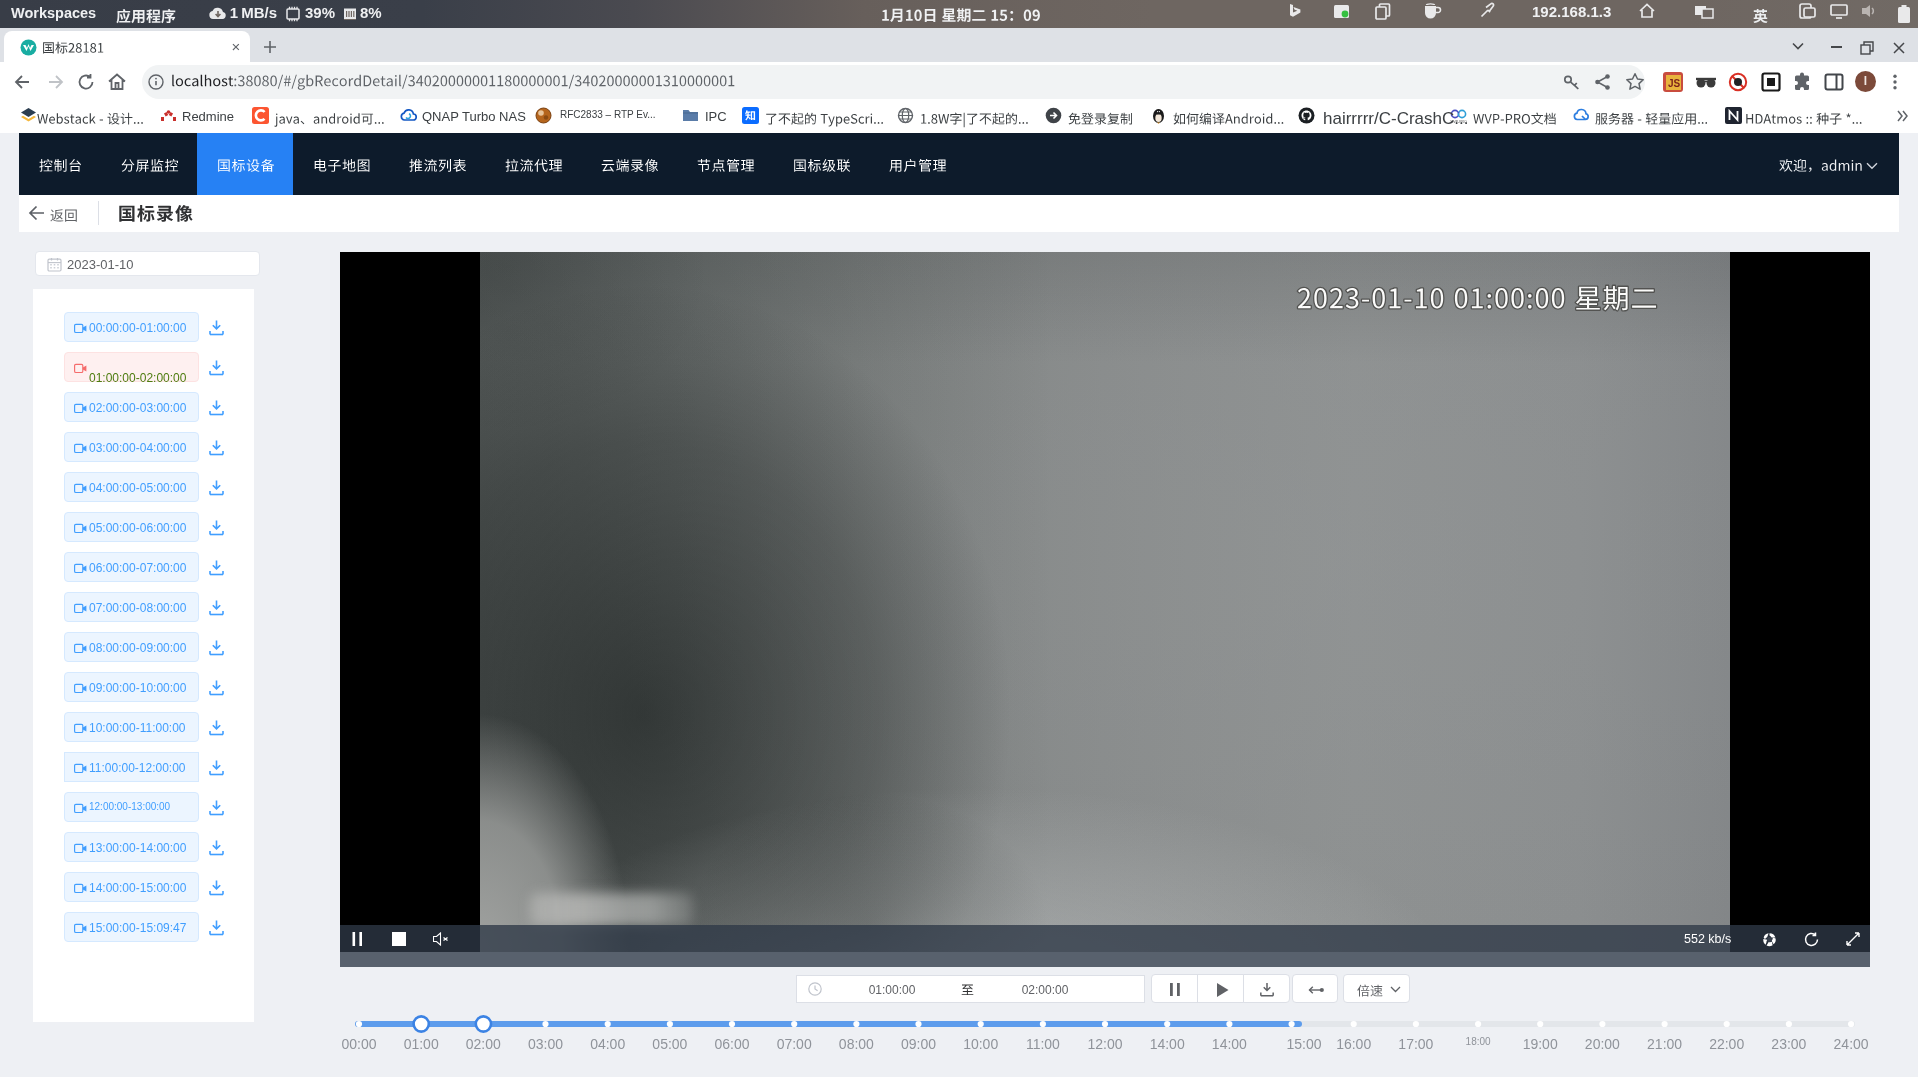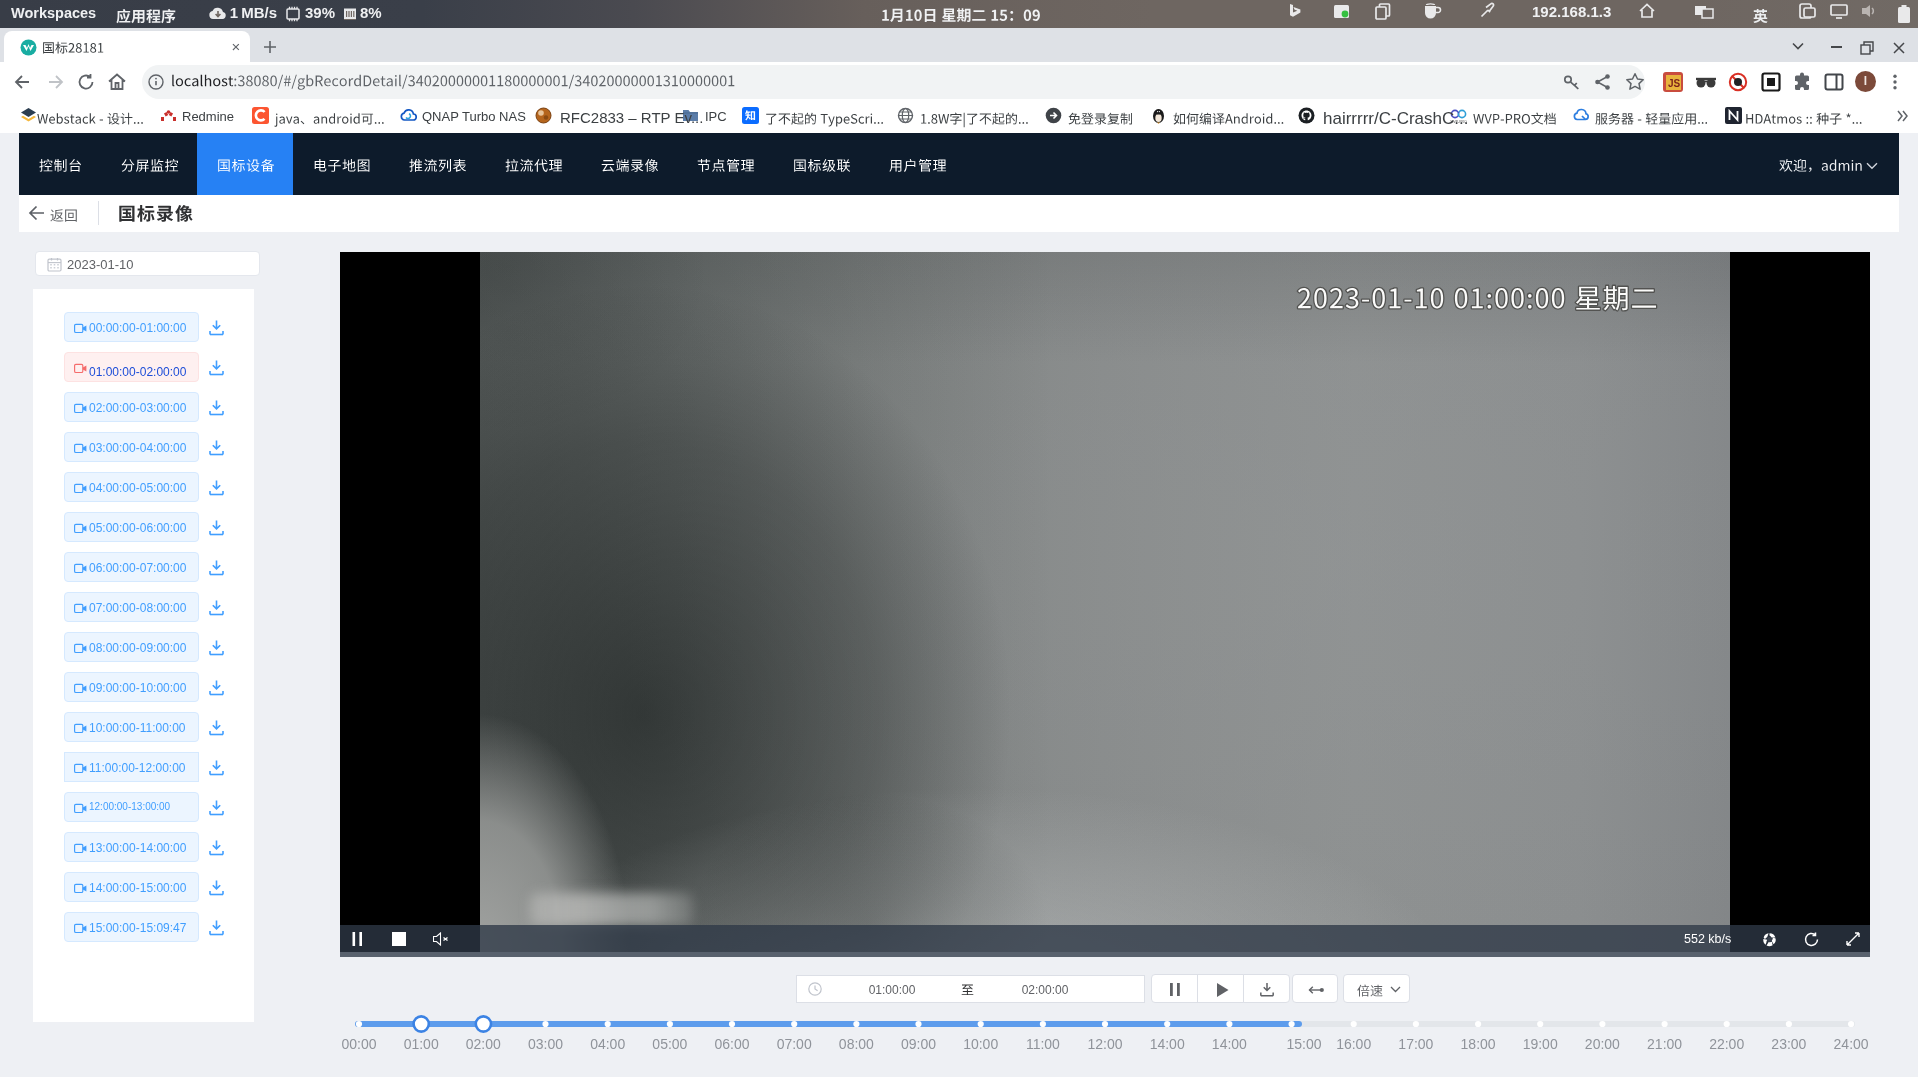--- a/index.html
+++ b/index.html
@@ -269,21 +269,21 @@
       <path d="M2.3 0.0H3.7L5.2 -5.7C5.3 -6.5 5.5 -7.1 5.6 -7.9H5.7C5.8 -7.1 6.0 -6.5 6.2 -5.7L7.6 0.0H9.1L11.0 -9.5H9.9L8.8 -4.3C8.7 -3.3 8.5 -2.2 8.3 -1.2H8.2C8.0 -2.2 7.8 -3.3 7.6 -4.3L6.2 -9.5H5.1L3.8 -4.3C3.6 -3.3 3.4 -2.2 3.1 -1.2H3.1C2.9 -2.2 2.7 -3.3 2.5 -4.3L1.5 -9.5H0.3ZM15.4 0.1C16.4 0.1 17.1 -0.1 17.7 -0.5L17.3 -1.3C16.8 -0.9 16.2 -0.7 15.6 -0.7C14.2 -0.7 13.3 -1.7 13.2 -3.2H18.0C18.0 -3.4 18.0 -3.6 18.0 -3.9C18.0 -5.9 17.0 -7.2 15.2 -7.2C13.6 -7.2 12.0 -5.8 12.0 -3.5C12.0 -1.1 13.5 0.1 15.4 0.1ZM13.2 -4.0C13.3 -5.4 14.2 -6.2 15.2 -6.2C16.3 -6.2 17.0 -5.5 17.0 -4.0ZM22.9 0.1C24.5 0.1 25.9 -1.2 25.9 -3.6C25.9 -5.8 24.9 -7.2 23.1 -7.2C22.3 -7.2 21.6 -6.7 20.9 -6.2L21.0 -7.5V-10.3H19.8V0.0H20.7L20.8 -0.7H20.9C21.5 -0.1 22.2 0.1 22.9 0.1ZM22.7 -0.8C22.2 -0.8 21.6 -1.0 21.0 -1.5V-5.2C21.6 -5.9 22.2 -6.2 22.8 -6.2C24.2 -6.2 24.7 -5.2 24.7 -3.6C24.7 -1.8 23.8 -0.8 22.7 -0.8ZM29.6 0.1C31.3 0.1 32.2 -0.7 32.2 -1.9C32.2 -3.2 31.1 -3.6 30.1 -4.0C29.3 -4.3 28.5 -4.6 28.5 -5.2C28.5 -5.8 29.0 -6.3 29.9 -6.3C30.5 -6.3 31.0 -6.0 31.4 -5.6L32.0 -6.4C31.5 -6.8 30.7 -7.2 29.8 -7.2C28.3 -7.2 27.4 -6.3 27.4 -5.2C27.4 -4.0 28.5 -3.5 29.5 -3.1C30.2 -2.9 31.1 -2.5 31.1 -1.8C31.1 -1.2 30.6 -0.7 29.7 -0.7C28.8 -0.7 28.2 -1.0 27.6 -1.5L27.0 -0.8C27.7 -0.2 28.6 0.1 29.6 0.1ZM36.1 0.1C36.5 0.1 37.0 0.0 37.4 -0.0L37.2 -0.9C36.9 -0.8 36.6 -0.7 36.4 -0.7C35.5 -0.7 35.3 -1.2 35.3 -2.1V-6.0H37.2V-7.0H35.3V-9.0H34.3L34.2 -7.0L33.0 -6.9V-6.0H34.1V-2.1C34.1 -0.7 34.6 0.1 36.1 0.1ZM40.4 0.1C41.3 0.1 42.1 -0.2 42.7 -0.8H42.8L42.9 0.0H43.9V-4.3C43.9 -6.0 43.1 -7.2 41.4 -7.2C40.3 -7.2 39.3 -6.7 38.7 -6.3L39.1 -5.4C39.7 -5.8 40.4 -6.2 41.2 -6.2C42.4 -6.2 42.7 -5.3 42.7 -4.4C39.7 -4.1 38.4 -3.3 38.4 -1.8C38.4 -0.5 39.2 0.1 40.4 0.1ZM40.7 -0.7C40.0 -0.7 39.5 -1.1 39.5 -1.9C39.5 -2.8 40.3 -3.4 42.7 -3.6V-1.7C42.0 -1.1 41.4 -0.7 40.7 -0.7ZM48.9 0.1C49.7 0.1 50.5 -0.1 51.2 -0.7L50.6 -1.5C50.2 -1.1 49.6 -0.8 49.0 -0.8C47.7 -0.8 46.8 -1.8 46.8 -3.5C46.8 -5.1 47.7 -6.2 49.0 -6.2C49.6 -6.2 50.0 -5.9 50.4 -5.6L51.0 -6.4C50.5 -6.8 49.9 -7.2 49.0 -7.2C47.2 -7.2 45.6 -5.8 45.6 -3.5C45.6 -1.1 47.0 0.1 48.9 0.1ZM52.7 0.0H53.9V-1.8L55.2 -3.4L57.3 0.0H58.6L55.9 -4.2L58.3 -7.0H56.9L54.0 -3.3H53.9V-10.3H52.7ZM62.7 -3.1H66.0V-4.0H62.7ZM71.6 -10.0C72.3 -9.4 73.1 -8.6 73.5 -8.0L74.2 -8.7C73.8 -9.2 72.9 -10.1 72.2 -10.6ZM70.5 -6.8V-5.9H72.4V-1.2C72.4 -0.6 72.0 -0.2 71.7 -0.0C71.9 0.1 72.2 0.5 72.3 0.7C72.5 0.5 72.8 0.2 75.1 -1.4C75.0 -1.6 74.8 -2.0 74.8 -2.2L73.3 -1.2V-6.8ZM76.4 -10.4V-9.0C76.4 -8.0 76.1 -6.9 74.4 -6.1C74.5 -6.0 74.9 -5.6 75.0 -5.4C76.9 -6.3 77.3 -7.7 77.3 -8.9V-9.5H79.6V-7.4C79.6 -6.4 79.8 -6.0 80.7 -6.0C80.8 -6.0 81.5 -6.0 81.7 -6.0C81.9 -6.0 82.2 -6.1 82.3 -6.1C82.3 -6.3 82.3 -6.7 82.3 -7.0C82.1 -6.9 81.8 -6.9 81.6 -6.9C81.5 -6.9 80.9 -6.9 80.7 -6.9C80.5 -6.9 80.5 -7.0 80.5 -7.4V-10.4ZM80.4 -4.2C80.0 -3.2 79.3 -2.3 78.4 -1.6C77.5 -2.3 76.9 -3.2 76.4 -4.2ZM75.0 -5.1V-4.2H75.6L75.5 -4.1C76.0 -3.0 76.7 -1.9 77.7 -1.1C76.7 -0.4 75.6 -0.0 74.4 0.1C74.6 0.4 74.8 0.7 74.9 1.0C76.1 0.7 77.3 0.2 78.4 -0.5C79.4 0.2 80.6 0.7 81.9 1.0C82.0 0.8 82.3 0.4 82.5 0.2C81.3 -0.0 80.1 -0.5 79.2 -1.1C80.3 -2.0 81.2 -3.3 81.7 -4.9L81.1 -5.2L80.9 -5.1ZM84.8 -10.0C85.5 -9.4 86.4 -8.5 86.8 -8.0L87.5 -8.7C87.0 -9.2 86.1 -10.1 85.4 -10.6ZM83.6 -6.8V-5.8H85.6V-1.2C85.6 -0.6 85.2 -0.2 85.0 -0.1C85.2 0.0 85.4 0.5 85.5 0.7C85.7 0.5 86.1 0.2 88.6 -1.5C88.5 -1.6 88.3 -2.1 88.2 -2.3L86.6 -1.2V-6.8ZM91.1 -10.8V-6.6H87.8V-5.6H91.1V1.0H92.1V-5.6H95.4V-6.6H92.1V-10.8ZM97.8 0.1C98.3 0.1 98.6 -0.1 98.6 -0.7C98.6 -1.2 98.3 -1.6 97.8 -1.6C97.3 -1.6 96.9 -1.2 96.9 -0.7C96.9 -0.1 97.3 0.1 97.8 0.1ZM101.4 0.1C101.9 0.1 102.3 -0.1 102.3 -0.7C102.3 -1.2 101.9 -1.6 101.4 -1.6C100.9 -1.6 100.5 -1.2 100.5 -0.7C100.5 -0.1 100.9 0.1 101.4 0.1ZM105.0 0.1C105.5 0.1 105.9 -0.1 105.9 -0.7C105.9 -1.2 105.5 -1.6 105.0 -1.6C104.5 -1.6 104.2 -1.2 104.2 -0.7C104.2 -0.1 104.5 0.1 105.0 0.1Z" fill="#3c4043"></path>
     </svg>
   </div>
 <div class="ab" style="left:182px;top:109px;font-size:13px;color:#3c4043">Redmine</div>
 <div style="position:absolute;left:275.0px;top:109.0px;">
     <svg class="t" width="111" height="19" viewBox="0 -14.6 111 19">
       <path d="M0.4 3.1C1.8 3.1 2.3 2.2 2.3 0.8V-7.0H1.2V0.8C1.2 1.6 1.0 2.1 0.3 2.1C0.0 2.1 -0.1 2.1 -0.3 2.0L-0.5 2.9C-0.3 3.0 0.0 3.1 0.4 3.1ZM1.7 -8.5C2.2 -8.5 2.5 -8.8 2.5 -9.3C2.5 -9.7 2.2 -10.0 1.7 -10.0C1.3 -10.0 1.0 -9.7 1.0 -9.3C1.0 -8.8 1.3 -8.5 1.7 -8.5ZM6.3 0.1C7.2 0.1 8.0 -0.2 8.7 -0.8H8.7L8.8 0.0H9.8V-4.3C9.8 -6.0 9.1 -7.2 7.4 -7.2C6.2 -7.2 5.2 -6.7 4.6 -6.3L5.0 -5.4C5.6 -5.8 6.3 -6.2 7.2 -6.2C8.3 -6.2 8.6 -5.3 8.6 -4.4C5.6 -4.1 4.3 -3.3 4.3 -1.8C4.3 -0.5 5.2 0.1 6.3 0.1ZM6.7 -0.7C6.0 -0.7 5.4 -1.1 5.4 -1.9C5.4 -2.8 6.2 -3.4 8.6 -3.6V-1.7C7.9 -1.1 7.4 -0.7 6.7 -0.7ZM13.6 0.0H15.0L17.4 -7.0H16.3L14.9 -3.0C14.7 -2.3 14.5 -1.6 14.3 -0.9H14.2C14.0 -1.6 13.8 -2.3 13.6 -3.0L12.2 -7.0H11.0ZM20.4 0.1C21.3 0.1 22.1 -0.2 22.8 -0.8H22.8L22.9 0.0H23.9V-4.3C23.9 -6.0 23.2 -7.2 21.5 -7.2C20.3 -7.2 19.3 -6.7 18.7 -6.3L19.1 -5.4C19.7 -5.8 20.4 -6.2 21.3 -6.2C22.4 -6.2 22.7 -5.3 22.7 -4.4C19.7 -4.1 18.4 -3.3 18.4 -1.8C18.4 -0.5 19.3 0.1 20.4 0.1ZM20.8 -0.7C20.1 -0.7 19.5 -1.1 19.5 -1.9C19.5 -2.8 20.3 -3.4 22.7 -3.6V-1.7C22.0 -1.1 21.5 -0.7 20.8 -0.7ZM28.5 0.7 29.4 -0.0C28.6 -0.9 27.4 -2.1 26.5 -2.9L25.6 -2.1C26.5 -1.4 27.7 -0.2 28.5 0.7ZM40.8 0.1C41.6 0.1 42.4 -0.2 43.1 -0.8H43.1L43.2 0.0H44.2V-4.3C44.2 -6.0 43.5 -7.2 41.8 -7.2C40.6 -7.2 39.6 -6.7 39.0 -6.3L39.5 -5.4C40.0 -5.8 40.8 -6.2 41.6 -6.2C42.7 -6.2 43.0 -5.3 43.0 -4.4C40.0 -4.1 38.7 -3.3 38.7 -1.8C38.7 -0.5 39.6 0.1 40.8 0.1ZM41.1 -0.7C40.4 -0.7 39.8 -1.1 39.8 -1.9C39.8 -2.8 40.7 -3.4 43.0 -3.6V-1.7C42.3 -1.1 41.8 -0.7 41.1 -0.7ZM46.5 0.0H47.6V-5.1C48.3 -5.8 48.8 -6.2 49.6 -6.2C50.5 -6.2 50.9 -5.6 50.9 -4.3V0.0H52.1V-4.4C52.1 -6.2 51.4 -7.2 49.9 -7.2C49.0 -7.2 48.2 -6.7 47.6 -6.0H47.5L47.4 -7.0H46.5ZM56.8 0.1C57.6 0.1 58.4 -0.2 58.9 -0.8H59.0L59.1 0.0H60.0V-10.3H58.9V-7.6L58.9 -6.4C58.3 -6.9 57.8 -7.2 56.9 -7.2C55.3 -7.2 53.9 -5.8 53.9 -3.5C53.9 -1.1 55.0 0.1 56.8 0.1ZM57.0 -0.8C55.8 -0.8 55.1 -1.8 55.1 -3.5C55.1 -5.1 56.0 -6.2 57.1 -6.2C57.7 -6.2 58.3 -6.0 58.9 -5.4V-1.7C58.3 -1.1 57.7 -0.8 57.0 -0.8ZM62.4 0.0H63.6V-4.5C64.1 -5.7 64.8 -6.1 65.4 -6.1C65.7 -6.1 65.9 -6.1 66.1 -6.0L66.3 -7.0C66.1 -7.2 65.9 -7.2 65.6 -7.2C64.8 -7.2 64.1 -6.6 63.6 -5.7H63.5L63.4 -7.0H62.4ZM70.2 0.1C72.0 0.1 73.5 -1.1 73.5 -3.5C73.5 -5.8 72.0 -7.2 70.2 -7.2C68.5 -7.2 67.0 -5.8 67.0 -3.5C67.0 -1.1 68.5 0.1 70.2 0.1ZM70.2 -0.8C69.0 -0.8 68.2 -1.8 68.2 -3.5C68.2 -5.1 69.0 -6.2 70.2 -6.2C71.5 -6.2 72.3 -5.1 72.3 -3.5C72.3 -1.8 71.5 -0.8 70.2 -0.8ZM75.4 0.0H76.6V-7.0H75.4ZM76.0 -8.5C76.4 -8.5 76.8 -8.8 76.8 -9.3C76.8 -9.7 76.4 -10.0 76.0 -10.0C75.5 -10.0 75.2 -9.7 75.2 -9.3C75.2 -8.8 75.5 -8.5 76.0 -8.5ZM81.3 0.1C82.2 0.1 82.9 -0.2 83.5 -0.8H83.5L83.6 0.0H84.6V-10.3H83.4V-7.6L83.5 -6.4C82.9 -6.9 82.3 -7.2 81.5 -7.2C79.9 -7.2 78.4 -5.8 78.4 -3.5C78.4 -1.1 79.6 0.1 81.3 0.1ZM81.6 -0.8C80.4 -0.8 79.7 -1.8 79.7 -3.5C79.7 -5.1 80.6 -6.2 81.7 -6.2C82.3 -6.2 82.8 -6.0 83.4 -5.4V-1.7C82.8 -1.1 82.3 -0.8 81.6 -0.8ZM86.5 -9.9V-9.0H95.5V-0.3C95.5 -0.1 95.4 -0.0 95.1 0.0C94.8 0.0 93.8 0.0 92.7 -0.0C92.9 0.2 93.1 0.7 93.1 1.0C94.4 1.0 95.3 1.0 95.8 0.8C96.3 0.6 96.5 0.3 96.5 -0.3V-9.0H98.1V-9.9ZM88.8 -6.1H92.2V-3.1H88.8ZM87.9 -7.1V-1.2H88.8V-2.2H93.2V-7.1ZM100.6 0.1C101.1 0.1 101.5 -0.1 101.5 -0.7C101.5 -1.2 101.1 -1.6 100.6 -1.6C100.1 -1.6 99.8 -1.2 99.8 -0.7C99.8 -0.1 100.1 0.1 100.6 0.1ZM104.2 0.1C104.7 0.1 105.1 -0.1 105.1 -0.7C105.1 -1.2 104.7 -1.6 104.2 -1.6C103.7 -1.6 103.4 -1.2 103.4 -0.7C103.4 -0.1 103.7 0.1 104.2 0.1ZM107.8 0.1C108.3 0.1 108.7 -0.1 108.7 -0.7C108.7 -1.2 108.3 -1.6 107.8 -1.6C107.4 -1.6 107.0 -1.2 107.0 -0.7C107.0 -0.1 107.4 0.1 107.8 0.1Z" fill="#3c4043"></path>
     </svg>
   </div>
 <div class="ab" style="left:422px;top:109px;font-size:13px;color:#3c4043">QNAP Turbo NAS</div>
-<div class="ab" style="left:560px;top:109px;font-size:15px;color:#3c4043">RFC2833 – RTP Ev...</div>
+<div class="ab" style="left:560px;top:109px;font-size:10px;color:#3c4043">RFC2833 – RTP Ev...</div>
 <div class="ab" style="left:705px;top:109px;font-size:13px;color:#3c4043">IPC</div>
 <div style="position:absolute;left:765.0px;top:109.0px;">
     <svg class="t" width="121" height="19" viewBox="0 -14.6 121 19">
       <path d="M1.2 -9.9V-8.9H9.6C8.7 -8.0 7.2 -7.0 6.0 -6.3V-0.2C6.0 -0.0 5.9 0.0 5.6 0.0C5.3 0.0 4.3 0.0 3.2 0.0C3.4 0.3 3.6 0.7 3.6 1.0C5.0 1.0 5.8 1.0 6.3 0.8C6.8 0.7 7.0 0.4 7.0 -0.2V-5.8C8.6 -6.7 10.4 -8.1 11.6 -9.3L10.8 -9.9L10.6 -9.9ZM20.2 -6.2C21.8 -5.1 23.7 -3.6 24.6 -2.6L25.4 -3.3C24.5 -4.3 22.5 -5.8 20.9 -6.8ZM13.8 -10.0V-9.0H19.6C18.3 -6.7 16.1 -4.5 13.5 -3.3C13.7 -3.0 14.0 -2.7 14.2 -2.4C16.0 -3.4 17.6 -4.7 18.9 -6.2V1.0H20.0V-7.5C20.3 -8.0 20.6 -8.5 20.9 -9.0H25.1V-10.0ZM27.2 -5.0C27.2 -2.7 27.1 -0.6 26.3 0.6C26.5 0.7 27.0 1.0 27.1 1.1C27.5 0.4 27.7 -0.4 27.9 -1.5C28.8 0.2 30.4 0.7 33.2 0.7H38.2C38.2 0.4 38.4 -0.0 38.6 -0.2C37.8 -0.2 33.8 -0.2 33.2 -0.2C31.9 -0.2 31.0 -0.3 30.2 -0.6V-3.2H32.3V-4.1H30.2V-6.0H32.5V-6.9H30.0V-8.5H32.1V-9.4H30.0V-10.9H29.1V-9.4H26.9V-8.5H29.1V-6.9H26.6V-6.0H29.3V-1.1C28.8 -1.5 28.4 -2.2 28.1 -3.1C28.1 -3.7 28.1 -4.3 28.2 -4.9ZM33.1 -6.7V-2.4C33.1 -1.3 33.4 -1.0 34.7 -1.0C34.9 -1.0 36.7 -1.0 36.9 -1.0C38.1 -1.0 38.3 -1.5 38.5 -3.3C38.2 -3.4 37.8 -3.6 37.6 -3.7C37.5 -2.2 37.4 -1.9 36.9 -1.9C36.5 -1.9 35.0 -1.9 34.8 -1.9C34.1 -1.9 34.0 -2.0 34.0 -2.4V-5.8H36.8V-5.5H37.7V-10.2H32.9V-9.4H36.8V-6.7ZM46.1 -5.4C46.8 -4.5 47.7 -3.2 48.1 -2.4L48.9 -2.9C48.5 -3.7 47.6 -5.0 46.9 -5.9ZM42.1 -10.9C42.0 -10.3 41.7 -9.4 41.5 -8.8H40.1V0.7H41.0V-0.3H44.6V-8.8H42.4C42.7 -9.3 42.9 -10.1 43.1 -10.7ZM41.0 -7.9H43.7V-5.2H41.0ZM41.0 -1.2V-4.3H43.7V-1.2ZM46.7 -10.9C46.3 -9.1 45.6 -7.3 44.7 -6.2C44.9 -6.0 45.3 -5.8 45.5 -5.6C46.0 -6.2 46.4 -7.0 46.8 -7.9H50.1C49.9 -2.7 49.7 -0.7 49.3 -0.3C49.1 -0.1 49.0 -0.0 48.7 -0.0C48.4 -0.0 47.7 -0.1 46.8 -0.1C47.0 0.0 47.1 0.4 47.1 0.7C47.9 0.8 48.6 0.8 49.1 0.7C49.5 0.7 49.8 0.6 50.1 0.2C50.6 -0.3 50.8 -2.4 51.0 -8.3C51.0 -8.5 51.0 -8.8 51.0 -8.8H47.1C47.3 -9.4 47.5 -10.1 47.7 -10.7ZM58.6 0.0H59.8V-8.5H62.7V-9.5H55.7V-8.5H58.6ZM64.4 3.0C65.8 3.0 66.6 1.9 67.1 0.5L69.7 -7.0H68.6L67.3 -3.1C67.1 -2.5 66.9 -1.7 66.7 -1.1H66.7C66.4 -1.8 66.2 -2.5 66.0 -3.1L64.5 -7.0H63.3L66.1 0.0L66.0 0.5C65.7 1.4 65.2 2.0 64.4 2.0C64.2 2.0 64.0 2.0 63.8 1.9L63.6 2.8C63.8 2.9 64.1 3.0 64.4 3.0ZM71.1 2.9H72.3V0.5L72.2 -0.6C72.9 -0.1 73.6 0.1 74.2 0.1C75.8 0.1 77.3 -1.2 77.3 -3.6C77.3 -5.8 76.3 -7.2 74.5 -7.2C73.6 -7.2 72.8 -6.7 72.2 -6.2H72.2L72.1 -7.0H71.1ZM74.0 -0.8C73.5 -0.8 72.9 -1.0 72.3 -1.5V-5.2C73.0 -5.9 73.6 -6.2 74.2 -6.2C75.5 -6.2 76.0 -5.2 76.0 -3.6C76.0 -1.8 75.2 -0.8 74.0 -0.8ZM82.0 0.1C83.0 0.1 83.7 -0.1 84.3 -0.5L83.9 -1.3C83.4 -0.9 82.8 -0.7 82.1 -0.7C80.8 -0.7 79.9 -1.7 79.8 -3.2H84.6C84.6 -3.4 84.6 -3.6 84.6 -3.9C84.6 -5.9 83.6 -7.2 81.8 -7.2C80.2 -7.2 78.6 -5.8 78.6 -3.5C78.6 -1.1 80.1 0.1 82.0 0.1ZM79.8 -4.0C79.9 -5.4 80.8 -6.2 81.8 -6.2C82.9 -6.2 83.6 -5.5 83.6 -4.0ZM89.1 0.1C91.1 0.1 92.3 -1.0 92.3 -2.5C92.3 -3.9 91.5 -4.6 90.4 -5.0L89.0 -5.6C88.3 -5.9 87.4 -6.3 87.4 -7.2C87.4 -8.1 88.1 -8.6 89.2 -8.6C90.1 -8.6 90.8 -8.3 91.4 -7.7L92.0 -8.5C91.4 -9.2 90.4 -9.6 89.2 -9.6C87.5 -9.6 86.2 -8.6 86.2 -7.1C86.2 -5.7 87.3 -5.1 88.2 -4.7L89.5 -4.1C90.4 -3.7 91.1 -3.4 91.1 -2.4C91.1 -1.5 90.4 -0.8 89.1 -0.8C88.1 -0.8 87.2 -1.3 86.5 -2.0L85.8 -1.2C86.6 -0.3 87.8 0.1 89.1 0.1ZM96.9 0.1C97.7 0.1 98.5 -0.1 99.2 -0.7L98.6 -1.5C98.2 -1.1 97.6 -0.8 97.0 -0.8C95.7 -0.8 94.8 -1.8 94.8 -3.5C94.8 -5.1 95.7 -6.2 97.0 -6.2C97.6 -6.2 98.0 -5.9 98.4 -5.6L99.0 -6.4C98.5 -6.8 97.9 -7.2 97.0 -7.2C95.1 -7.2 93.6 -5.8 93.6 -3.5C93.6 -1.1 95.0 0.1 96.9 0.1ZM100.7 0.0H101.9V-4.5C102.4 -5.7 103.1 -6.1 103.7 -6.1C104.0 -6.1 104.1 -6.1 104.4 -6.0L104.6 -7.0C104.4 -7.2 104.2 -7.2 103.8 -7.2C103.1 -7.2 102.3 -6.6 101.8 -5.7H101.8L101.7 -7.0H100.7ZM105.8 0.0H107.0V-7.0H105.8ZM106.4 -8.5C106.8 -8.5 107.2 -8.8 107.2 -9.3C107.2 -9.7 106.8 -10.0 106.4 -10.0C105.9 -10.0 105.6 -9.7 105.6 -9.3C105.6 -8.8 105.9 -8.5 106.4 -8.5ZM110.0 0.1C110.4 0.1 110.8 -0.1 110.8 -0.7C110.8 -1.2 110.4 -1.6 110.0 -1.6C109.5 -1.6 109.1 -1.2 109.1 -0.7C109.1 -0.1 109.5 0.1 110.0 0.1ZM113.6 0.1C114.0 0.1 114.4 -0.1 114.4 -0.7C114.4 -1.2 114.0 -1.6 113.6 -1.6C113.1 -1.6 112.7 -1.2 112.7 -0.7C112.7 -0.1 113.1 0.1 113.6 0.1ZM117.2 0.1C117.7 0.1 118.0 -0.1 118.0 -0.7C118.0 -1.2 117.7 -1.6 117.2 -1.6C116.7 -1.6 116.3 -1.2 116.3 -0.7C116.3 -0.1 116.7 0.1 117.2 0.1Z" fill="#3c4043"></path>
     </svg>
   </div>
 <div style="position:absolute;left:920.0px;top:109.0px;">
     <svg class="t" width="110" height="19" viewBox="0 -14.6 110 19">
       <path d="M1.1 0.0H6.3V-0.9H4.4V-9.5H3.5C3.0 -9.2 2.4 -9.0 1.5 -8.8V-8.0H3.2V-0.9H1.1ZM9.0 0.1C9.4 0.1 9.8 -0.1 9.8 -0.7C9.8 -1.2 9.4 -1.6 9.0 -1.6C8.5 -1.6 8.1 -1.2 8.1 -0.7C8.1 -0.1 8.5 0.1 9.0 0.1ZM14.4 0.1C16.2 0.1 17.4 -0.9 17.4 -2.2C17.4 -3.6 16.6 -4.3 15.8 -4.7V-4.8C16.4 -5.3 17.1 -6.1 17.1 -7.1C17.1 -8.6 16.1 -9.6 14.4 -9.6C13.0 -9.6 11.8 -8.6 11.8 -7.2C11.8 -6.2 12.4 -5.5 13.1 -5.0V-5.0C12.2 -4.5 11.4 -3.6 11.4 -2.3C11.4 -0.8 12.7 0.1 14.4 0.1ZM15.1 -5.1C13.9 -5.6 12.9 -6.1 12.9 -7.2C12.9 -8.1 13.5 -8.7 14.4 -8.7C15.4 -8.7 16.0 -8.0 16.0 -7.0C16.0 -6.3 15.7 -5.7 15.1 -5.1ZM14.4 -0.7C13.3 -0.7 12.4 -1.4 12.4 -2.4C12.4 -3.3 13.0 -4.1 13.7 -4.6C15.1 -4.0 16.3 -3.6 16.3 -2.3C16.3 -1.3 15.5 -0.7 14.4 -0.7ZM20.3 0.0H21.8L23.2 -5.7C23.4 -6.5 23.5 -7.1 23.7 -7.9H23.7C23.9 -7.1 24.0 -6.5 24.2 -5.7L25.6 0.0H27.1L29.1 -9.5H27.9L26.9 -4.3C26.7 -3.3 26.5 -2.2 26.4 -1.2H26.3C26.1 -2.2 25.8 -3.3 25.6 -4.3L24.3 -9.5H23.2L21.9 -4.3C21.6 -3.3 21.4 -2.2 21.2 -1.2H21.1C20.9 -2.2 20.8 -3.3 20.6 -4.3L19.6 -9.5H18.3ZM35.4 -4.7V-3.9H30.3V-2.9H35.4V-0.1C35.4 0.0 35.3 0.0 35.1 0.0C34.9 0.0 34.0 0.0 33.1 0.0C33.3 0.3 33.5 0.7 33.6 1.0C34.7 1.0 35.3 1.0 35.8 0.8C36.3 0.7 36.4 0.4 36.4 -0.1V-2.9H41.5V-3.9H36.4V-4.3C37.6 -4.9 38.7 -5.8 39.5 -6.7L38.9 -7.2L38.7 -7.1H32.4V-6.2H37.7C37.0 -5.6 36.2 -5.0 35.4 -4.7ZM34.9 -10.7C35.2 -10.3 35.4 -9.9 35.6 -9.5H30.4V-6.8H31.4V-8.6H40.4V-6.8H41.4V-9.5H36.7C36.5 -9.9 36.2 -10.5 35.9 -11.0ZM43.7 3.6H44.6V-10.8H43.7ZM47.2 -9.9V-8.9H55.6C54.6 -8.0 53.2 -7.0 52.0 -6.3V-0.2C52.0 -0.0 51.9 0.0 51.6 0.0C51.3 0.0 50.3 0.0 49.2 0.0C49.4 0.3 49.5 0.7 49.6 1.0C50.9 1.0 51.8 1.0 52.3 0.8C52.8 0.7 53.0 0.4 53.0 -0.2V-5.8C54.6 -6.7 56.4 -8.1 57.5 -9.3L56.8 -9.9L56.5 -9.9ZM66.2 -6.2C67.7 -5.1 69.7 -3.6 70.6 -2.6L71.4 -3.3C70.4 -4.3 68.4 -5.8 66.9 -6.8ZM59.8 -10.0V-9.0H65.6C64.3 -6.7 62.1 -4.5 59.5 -3.3C59.7 -3.0 60.0 -2.7 60.2 -2.4C62.0 -3.4 63.6 -4.7 64.9 -6.2V1.0H65.9V-7.5C66.3 -8.0 66.6 -8.5 66.8 -9.0H71.0V-10.0ZM73.2 -5.0C73.2 -2.7 73.0 -0.6 72.3 0.6C72.5 0.7 72.9 1.0 73.1 1.1C73.5 0.4 73.7 -0.4 73.9 -1.5C74.8 0.2 76.4 0.7 79.1 0.7H84.1C84.2 0.4 84.4 -0.0 84.5 -0.2C83.7 -0.2 79.8 -0.2 79.1 -0.2C77.9 -0.2 76.9 -0.3 76.2 -0.6V-3.2H78.3V-4.1H76.2V-6.0H78.4V-6.9H76.0V-8.5H78.1V-9.4H76.0V-10.9H75.1V-9.4H72.9V-8.5H75.1V-6.9H72.5V-6.0H75.3V-1.1C74.7 -1.5 74.3 -2.2 74.0 -3.1C74.1 -3.7 74.1 -4.3 74.1 -4.9ZM79.0 -6.7V-2.4C79.0 -1.3 79.4 -1.0 80.6 -1.0C80.9 -1.0 82.6 -1.0 82.9 -1.0C84.0 -1.0 84.3 -1.5 84.4 -3.3C84.2 -3.4 83.8 -3.6 83.6 -3.7C83.5 -2.2 83.4 -1.9 82.9 -1.9C82.4 -1.9 81.0 -1.9 80.7 -1.9C80.1 -1.9 80.0 -2.0 80.0 -2.4V-5.8H82.7V-5.5H83.7V-10.2H78.9V-9.4H82.7V-6.7ZM92.1 -5.4C92.8 -4.5 93.7 -3.2 94.1 -2.4L94.9 -2.9C94.5 -3.7 93.6 -5.0 92.8 -5.9ZM88.0 -10.9C87.9 -10.3 87.7 -9.4 87.5 -8.8H86.0V0.7H86.9V-0.3H90.6V-8.8H88.4C88.6 -9.3 88.9 -10.1 89.1 -10.7ZM86.9 -7.9H89.7V-5.2H86.9ZM86.9 -1.2V-4.3H89.7V-1.2ZM92.7 -10.9C92.3 -9.1 91.6 -7.3 90.7 -6.2C90.9 -6.0 91.3 -5.8 91.5 -5.6C91.9 -6.2 92.4 -7.0 92.7 -7.9H96.0C95.9 -2.7 95.7 -0.7 95.3 -0.3C95.1 -0.1 95.0 -0.0 94.7 -0.0C94.4 -0.0 93.6 -0.1 92.8 -0.1C93.0 0.0 93.1 0.4 93.1 0.7C93.8 0.8 94.6 0.8 95.0 0.7C95.5 0.7 95.8 0.6 96.1 0.2C96.6 -0.3 96.8 -2.4 97.0 -8.3C97.0 -8.5 97.0 -8.8 97.0 -8.8H93.1C93.3 -9.4 93.5 -10.1 93.6 -10.7ZM99.7 0.1C100.2 0.1 100.6 -0.1 100.6 -0.7C100.6 -1.2 100.2 -1.6 99.7 -1.6C99.2 -1.6 98.9 -1.2 98.9 -0.7C98.9 -0.1 99.2 0.1 99.7 0.1ZM103.3 0.1C103.8 0.1 104.2 -0.1 104.2 -0.7C104.2 -1.2 103.8 -1.6 103.3 -1.6C102.9 -1.6 102.5 -1.2 102.5 -0.7C102.5 -0.1 102.9 0.1 103.3 0.1ZM107.0 0.1C107.4 0.1 107.8 -0.1 107.8 -0.7C107.8 -1.2 107.4 -1.6 107.0 -1.6C106.5 -1.6 106.1 -1.2 106.1 -0.7C106.1 -0.1 106.5 0.1 107.0 0.1Z" fill="#3c4043"></path>
     </svg>
@@ -417,21 +417,21 @@
 <div class="ab" style="left:208px;top:319px;width:17px;height:17px"><svg width="17" height="17" viewBox="0 0 17 17">
       <path d="M8.5 1.5 v8 M4.8 6.2 L8.5 9.9 L12.2 6.2" fill="none" stroke="#409eff" stroke-width="1.6"></path>
       <path d="M2 15.5 h13" stroke="#409eff" stroke-width="1.6"></path>
       <path d="M2 15.5 v-3.4 M15 15.5 v-3.4" stroke="#409eff" stroke-width="1.6"></path>
     </svg></div>
 <div class="ab" style="left:64px;top:352px;width:135px;height:30px;background:#fef0f0;border:1px solid #fde2e2;border-radius:4px">
     <svg width="13" height="11" viewBox="0 0 13 11" style="position:absolute;left:9px;top:10px">
       <rect x="0.6" y="1.3" width="8.2" height="8.2" rx="1.3" fill="none" stroke="#f56c6c" stroke-width="1.15"></rect>
       <path d="M8.8 4.4 L12.4 2.6 V8.4 L8.8 6.6z" fill="#f56c6c"></path>
     </svg>
-<div style="position:absolute;left:24px;top:12px;font-size:12px;color:#1d4ed8">01:00:00-02:00:00</div>
+<div style="position:absolute;left:24px;top:18px;font-size:12px;color:#4d7c0f">01:00:00-02:00:00</div>
   </div>
 <div class="ab" style="left:208px;top:359px;width:17px;height:17px"><svg width="17" height="17" viewBox="0 0 17 17">
       <path d="M8.5 1.5 v8 M4.8 6.2 L8.5 9.9 L12.2 6.2" fill="none" stroke="#409eff" stroke-width="1.6"></path>
       <path d="M2 15.5 h13" stroke="#409eff" stroke-width="1.6"></path>
       <path d="M2 15.5 v-3.4 M15 15.5 v-3.4" stroke="#409eff" stroke-width="1.6"></path>
     </svg></div>
 <div class="ab" style="left:64px;top:392px;width:135px;height:30px;background:#ecf5ff;border:1px solid #d5e9ff;border-radius:4px">
     <svg width="13" height="11" viewBox="0 0 13 11" style="position:absolute;left:9px;top:10px">
       <rect x="0.6" y="1.3" width="8.2" height="8.2" rx="1.3" fill="none" stroke="#409eff" stroke-width="1.15"></rect>
       <path d="M8.8 4.4 L12.4 2.6 V8.4 L8.8 6.6z" fill="#409eff"></path>
@@ -609,21 +609,21 @@
 linear-gradient(90deg, rgba(25,30,29,.26) 0%, rgba(25,30,29,.12) 28%, rgba(25,30,29,0) 46%),
 linear-gradient(180deg, rgba(40,44,46,.15) 0%, rgba(40,44,46,0) 16%),
 radial-gradient(68% 88% at 68% 44%, rgba(150,153,154,.38) 0%, rgba(150,153,154,0) 85%),
 linear-gradient(90deg, #6a6f6e 0%, #737877 14%, #7f8382 30%, #878a8a 50%, #8d9090 70%, #8a8d8e 88%, #828587 100%)"></div>
 <svg class="t" width="365" height="40" viewBox="0 -30.2 365 40" style="position:absolute;left:1297px;top:278px">
     <path d="M1.1 0.0H13.6V-2.1H8.1C7.1 -2.1 5.9 -2.0 4.9 -1.9C9.5 -6.3 12.6 -10.3 12.6 -14.3C12.6 -17.8 10.4 -20.1 6.9 -20.1C4.4 -20.1 2.6 -19.0 1.0 -17.2L2.5 -15.8C3.6 -17.1 4.9 -18.1 6.6 -18.1C9.0 -18.1 10.2 -16.4 10.2 -14.2C10.2 -10.8 7.3 -6.8 1.1 -1.4ZM23.4 0.3C27.2 0.3 29.6 -3.0 29.6 -9.9C29.6 -16.8 27.2 -20.1 23.4 -20.1C19.7 -20.1 17.3 -16.8 17.3 -9.9C17.3 -3.0 19.7 0.3 23.4 0.3ZM23.4 -1.6C21.2 -1.6 19.7 -4.1 19.7 -9.9C19.7 -15.7 21.2 -18.1 23.4 -18.1C25.7 -18.1 27.2 -15.7 27.2 -9.9C27.2 -4.1 25.7 -1.6 23.4 -1.6ZM33.1 0.0H45.6V-2.1H40.1C39.1 -2.1 37.9 -2.0 36.8 -1.9C41.5 -6.3 44.6 -10.3 44.6 -14.3C44.6 -17.8 42.4 -20.1 38.8 -20.1C36.3 -20.1 34.6 -19.0 33.0 -17.2L34.4 -15.8C35.5 -17.1 36.9 -18.1 38.5 -18.1C41.0 -18.1 42.2 -16.4 42.2 -14.2C42.2 -10.8 39.3 -6.8 33.1 -1.4ZM55.0 0.3C58.5 0.3 61.4 -1.7 61.4 -5.2C61.4 -8.0 59.5 -9.7 57.2 -10.3V-10.4C59.3 -11.1 60.7 -12.7 60.7 -15.2C60.7 -18.3 58.3 -20.1 54.9 -20.1C52.7 -20.1 50.9 -19.1 49.4 -17.7L50.7 -16.2C51.9 -17.3 53.3 -18.1 54.8 -18.1C56.9 -18.1 58.2 -16.9 58.2 -15.0C58.2 -12.8 56.8 -11.2 52.7 -11.2V-9.3C57.3 -9.3 58.9 -7.7 58.9 -5.3C58.9 -3.1 57.2 -1.7 54.8 -1.7C52.6 -1.7 51.1 -2.7 50.0 -3.9L48.7 -2.3C50.0 -0.9 51.9 0.3 55.0 0.3ZM65.1 -6.6H72.0V-8.5H65.1ZM81.8 0.3C85.5 0.3 87.9 -3.0 87.9 -9.9C87.9 -16.8 85.5 -20.1 81.8 -20.1C78.0 -20.1 75.6 -16.8 75.6 -9.9C75.6 -3.0 78.0 0.3 81.8 0.3ZM81.8 -1.6C79.5 -1.6 78.0 -4.1 78.0 -9.9C78.0 -15.7 79.5 -18.1 81.8 -18.1C84.0 -18.1 85.5 -15.7 85.5 -9.9C85.5 -4.1 84.0 -1.6 81.8 -1.6ZM92.6 0.0H103.5V-2.0H99.5V-19.7H97.6C96.5 -19.1 95.3 -18.7 93.5 -18.3V-16.8H97.0V-2.0H92.6ZM107.5 -6.6H114.4V-8.5H107.5ZM119.0 0.0H129.8V-2.0H125.9V-19.7H124.0C122.9 -19.1 121.6 -18.7 119.9 -18.3V-16.8H123.4V-2.0H119.0ZM140.1 0.3C143.8 0.3 146.2 -3.0 146.2 -9.9C146.2 -16.8 143.8 -20.1 140.1 -20.1C136.3 -20.1 133.9 -16.8 133.9 -9.9C133.9 -3.0 136.3 0.3 140.1 0.3ZM140.1 -1.6C137.8 -1.6 136.3 -4.1 136.3 -9.9C136.3 -15.7 137.8 -18.1 140.1 -18.1C142.3 -18.1 143.9 -15.7 143.9 -9.9C143.9 -4.1 142.3 -1.6 140.1 -1.6ZM164.1 0.3C167.8 0.3 170.3 -3.0 170.3 -9.9C170.3 -16.8 167.8 -20.1 164.1 -20.1C160.3 -20.1 157.9 -16.8 157.9 -9.9C157.9 -3.0 160.3 0.3 164.1 0.3ZM164.1 -1.6C161.9 -1.6 160.3 -4.1 160.3 -9.9C160.3 -15.7 161.9 -18.1 164.1 -18.1C166.3 -18.1 167.9 -15.7 167.9 -9.9C167.9 -4.1 166.3 -1.6 164.1 -1.6ZM174.9 0.0H185.8V-2.0H181.8V-19.7H179.9C178.9 -19.1 177.6 -18.7 175.8 -18.3V-16.8H179.4V-2.0H174.9ZM192.3 -10.5C193.3 -10.5 194.1 -11.2 194.1 -12.4C194.1 -13.5 193.3 -14.3 192.3 -14.3C191.3 -14.3 190.5 -13.5 190.5 -12.4C190.5 -11.2 191.3 -10.5 192.3 -10.5ZM192.3 0.3C193.3 0.3 194.1 -0.4 194.1 -1.5C194.1 -2.6 193.3 -3.4 192.3 -3.4C191.3 -3.4 190.5 -2.6 190.5 -1.5C190.5 -0.4 191.3 0.3 192.3 0.3ZM204.6 0.3C208.3 0.3 210.7 -3.0 210.7 -9.9C210.7 -16.8 208.3 -20.1 204.6 -20.1C200.8 -20.1 198.4 -16.8 198.4 -9.9C198.4 -3.0 200.8 0.3 204.6 0.3ZM204.6 -1.6C202.3 -1.6 200.8 -4.1 200.8 -9.9C200.8 -15.7 202.3 -18.1 204.6 -18.1C206.8 -18.1 208.4 -15.7 208.4 -9.9C208.4 -4.1 206.8 -1.6 204.6 -1.6ZM220.6 0.3C224.3 0.3 226.7 -3.0 226.7 -9.9C226.7 -16.8 224.3 -20.1 220.6 -20.1C216.8 -20.1 214.4 -16.8 214.4 -9.9C214.4 -3.0 216.8 0.3 220.6 0.3ZM220.6 -1.6C218.3 -1.6 216.8 -4.1 216.8 -9.9C216.8 -15.7 218.3 -18.1 220.6 -18.1C222.8 -18.1 224.3 -15.7 224.3 -9.9C224.3 -4.1 222.8 -1.6 220.6 -1.6ZM232.8 -10.5C233.8 -10.5 234.6 -11.2 234.6 -12.4C234.6 -13.5 233.8 -14.3 232.8 -14.3C231.8 -14.3 231.0 -13.5 231.0 -12.4C231.0 -11.2 231.8 -10.5 232.8 -10.5ZM232.8 0.3C233.8 0.3 234.6 -0.4 234.6 -1.5C234.6 -2.6 233.8 -3.4 232.8 -3.4C231.8 -3.4 231.0 -2.6 231.0 -1.5C231.0 -0.4 231.8 0.3 232.8 0.3ZM245.0 0.3C248.8 0.3 251.2 -3.0 251.2 -9.9C251.2 -16.8 248.8 -20.1 245.0 -20.1C241.3 -20.1 238.9 -16.8 238.9 -9.9C238.9 -3.0 241.3 0.3 245.0 0.3ZM245.0 -1.6C242.8 -1.6 241.3 -4.1 241.3 -9.9C241.3 -15.7 242.8 -18.1 245.0 -18.1C247.3 -18.1 248.8 -15.7 248.8 -9.9C248.8 -4.1 247.3 -1.6 245.0 -1.6ZM261.0 0.3C264.8 0.3 267.2 -3.0 267.2 -9.9C267.2 -16.8 264.8 -20.1 261.0 -20.1C257.3 -20.1 254.9 -16.8 254.9 -9.9C254.9 -3.0 257.3 0.3 261.0 0.3ZM261.0 -1.6C258.8 -1.6 257.3 -4.1 257.3 -9.9C257.3 -15.7 258.8 -18.1 261.0 -18.1C263.3 -18.1 264.8 -15.7 264.8 -9.9C264.8 -4.1 263.3 -1.6 261.0 -1.6ZM284.1 -16.0H298.0V-13.6H284.1ZM284.1 -19.9H298.0V-17.5H284.1ZM282.1 -21.5V-11.9H300.1V-21.5ZM283.8 -11.9C282.7 -9.5 280.9 -7.2 278.9 -5.7C279.4 -5.4 280.2 -4.8 280.6 -4.4C281.5 -5.2 282.5 -6.3 283.4 -7.4H290.0V-4.9H282.4V-3.2H290.0V-0.3H279.3V1.4H302.8V-0.3H292.1V-3.2H300.0V-4.9H292.1V-7.4H301.1V-9.2H292.1V-11.3H290.0V-9.2H284.6C285.1 -9.9 285.5 -10.6 285.8 -11.3ZM310.3 -3.8C309.5 -2.0 308.1 -0.2 306.6 0.9C307.1 1.2 307.9 1.8 308.3 2.1C309.7 0.8 311.3 -1.2 312.3 -3.3ZM314.2 -3.0C315.3 -1.7 316.5 0.0 317.0 1.1L318.7 0.1C318.1 -0.9 316.8 -2.6 315.8 -3.8ZM328.6 -19.4V-15.1H323.1V-19.4ZM321.2 -21.3V-11.5C321.2 -7.6 321.0 -2.4 318.7 1.1C319.2 1.3 320.0 1.9 320.3 2.2C321.9 -0.2 322.6 -3.7 322.9 -7.0H328.6V-0.4C328.6 -0.0 328.5 0.0 328.1 0.1C327.7 0.1 326.3 0.1 324.9 0.0C325.1 0.6 325.4 1.5 325.5 2.0C327.5 2.0 328.8 2.0 329.5 1.6C330.3 1.3 330.6 0.7 330.6 -0.4V-21.3ZM328.6 -13.3V-8.8H323.0C323.1 -9.8 323.1 -10.6 323.1 -11.5V-13.3ZM316.0 -22.3V-19.0H311.1V-22.3H309.2V-19.0H306.9V-17.2H309.2V-6.2H306.6V-4.4H319.9V-6.2H317.9V-17.2H319.9V-19.0H317.9V-22.3ZM311.1 -17.2H316.0V-14.8H311.1ZM311.1 -13.2H316.0V-10.6H311.1ZM311.1 -8.9H316.0V-6.2H311.1ZM337.3 -18.8V-16.6H356.7V-18.8ZM335.1 -2.8V-0.5H359.0V-2.8Z" fill="none" stroke="#4a4a48" stroke-width="2.6" stroke-linejoin="round" opacity=".85"></path>
     <path d="M1.1 0.0H13.6V-2.1H8.1C7.1 -2.1 5.9 -2.0 4.9 -1.9C9.5 -6.3 12.6 -10.3 12.6 -14.3C12.6 -17.8 10.4 -20.1 6.9 -20.1C4.4 -20.1 2.6 -19.0 1.0 -17.2L2.5 -15.8C3.6 -17.1 4.9 -18.1 6.6 -18.1C9.0 -18.1 10.2 -16.4 10.2 -14.2C10.2 -10.8 7.3 -6.8 1.1 -1.4ZM23.4 0.3C27.2 0.3 29.6 -3.0 29.6 -9.9C29.6 -16.8 27.2 -20.1 23.4 -20.1C19.7 -20.1 17.3 -16.8 17.3 -9.9C17.3 -3.0 19.7 0.3 23.4 0.3ZM23.4 -1.6C21.2 -1.6 19.7 -4.1 19.7 -9.9C19.7 -15.7 21.2 -18.1 23.4 -18.1C25.7 -18.1 27.2 -15.7 27.2 -9.9C27.2 -4.1 25.7 -1.6 23.4 -1.6ZM33.1 0.0H45.6V-2.1H40.1C39.1 -2.1 37.9 -2.0 36.8 -1.9C41.5 -6.3 44.6 -10.3 44.6 -14.3C44.6 -17.8 42.4 -20.1 38.8 -20.1C36.3 -20.1 34.6 -19.0 33.0 -17.2L34.4 -15.8C35.5 -17.1 36.9 -18.1 38.5 -18.1C41.0 -18.1 42.2 -16.4 42.2 -14.2C42.2 -10.8 39.3 -6.8 33.1 -1.4ZM55.0 0.3C58.5 0.3 61.4 -1.7 61.4 -5.2C61.4 -8.0 59.5 -9.7 57.2 -10.3V-10.4C59.3 -11.1 60.7 -12.7 60.7 -15.2C60.7 -18.3 58.3 -20.1 54.9 -20.1C52.7 -20.1 50.9 -19.1 49.4 -17.7L50.7 -16.2C51.9 -17.3 53.3 -18.1 54.8 -18.1C56.9 -18.1 58.2 -16.9 58.2 -15.0C58.2 -12.8 56.8 -11.2 52.7 -11.2V-9.3C57.3 -9.3 58.9 -7.7 58.9 -5.3C58.9 -3.1 57.2 -1.7 54.8 -1.7C52.6 -1.7 51.1 -2.7 50.0 -3.9L48.7 -2.3C50.0 -0.9 51.9 0.3 55.0 0.3ZM65.1 -6.6H72.0V-8.5H65.1ZM81.8 0.3C85.5 0.3 87.9 -3.0 87.9 -9.9C87.9 -16.8 85.5 -20.1 81.8 -20.1C78.0 -20.1 75.6 -16.8 75.6 -9.9C75.6 -3.0 78.0 0.3 81.8 0.3ZM81.8 -1.6C79.5 -1.6 78.0 -4.1 78.0 -9.9C78.0 -15.7 79.5 -18.1 81.8 -18.1C84.0 -18.1 85.5 -15.7 85.5 -9.9C85.5 -4.1 84.0 -1.6 81.8 -1.6ZM92.6 0.0H103.5V-2.0H99.5V-19.7H97.6C96.5 -19.1 95.3 -18.7 93.5 -18.3V-16.8H97.0V-2.0H92.6ZM107.5 -6.6H114.4V-8.5H107.5ZM119.0 0.0H129.8V-2.0H125.9V-19.7H124.0C122.9 -19.1 121.6 -18.7 119.9 -18.3V-16.8H123.4V-2.0H119.0ZM140.1 0.3C143.8 0.3 146.2 -3.0 146.2 -9.9C146.2 -16.8 143.8 -20.1 140.1 -20.1C136.3 -20.1 133.9 -16.8 133.9 -9.9C133.9 -3.0 136.3 0.3 140.1 0.3ZM140.1 -1.6C137.8 -1.6 136.3 -4.1 136.3 -9.9C136.3 -15.7 137.8 -18.1 140.1 -18.1C142.3 -18.1 143.9 -15.7 143.9 -9.9C143.9 -4.1 142.3 -1.6 140.1 -1.6ZM164.1 0.3C167.8 0.3 170.3 -3.0 170.3 -9.9C170.3 -16.8 167.8 -20.1 164.1 -20.1C160.3 -20.1 157.9 -16.8 157.9 -9.9C157.9 -3.0 160.3 0.3 164.1 0.3ZM164.1 -1.6C161.9 -1.6 160.3 -4.1 160.3 -9.9C160.3 -15.7 161.9 -18.1 164.1 -18.1C166.3 -18.1 167.9 -15.7 167.9 -9.9C167.9 -4.1 166.3 -1.6 164.1 -1.6ZM174.9 0.0H185.8V-2.0H181.8V-19.7H179.9C178.9 -19.1 177.6 -18.7 175.8 -18.3V-16.8H179.4V-2.0H174.9ZM192.3 -10.5C193.3 -10.5 194.1 -11.2 194.1 -12.4C194.1 -13.5 193.3 -14.3 192.3 -14.3C191.3 -14.3 190.5 -13.5 190.5 -12.4C190.5 -11.2 191.3 -10.5 192.3 -10.5ZM192.3 0.3C193.3 0.3 194.1 -0.4 194.1 -1.5C194.1 -2.6 193.3 -3.4 192.3 -3.4C191.3 -3.4 190.5 -2.6 190.5 -1.5C190.5 -0.4 191.3 0.3 192.3 0.3ZM204.6 0.3C208.3 0.3 210.7 -3.0 210.7 -9.9C210.7 -16.8 208.3 -20.1 204.6 -20.1C200.8 -20.1 198.4 -16.8 198.4 -9.9C198.4 -3.0 200.8 0.3 204.6 0.3ZM204.6 -1.6C202.3 -1.6 200.8 -4.1 200.8 -9.9C200.8 -15.7 202.3 -18.1 204.6 -18.1C206.8 -18.1 208.4 -15.7 208.4 -9.9C208.4 -4.1 206.8 -1.6 204.6 -1.6ZM220.6 0.3C224.3 0.3 226.7 -3.0 226.7 -9.9C226.7 -16.8 224.3 -20.1 220.6 -20.1C216.8 -20.1 214.4 -16.8 214.4 -9.9C214.4 -3.0 216.8 0.3 220.6 0.3ZM220.6 -1.6C218.3 -1.6 216.8 -4.1 216.8 -9.9C216.8 -15.7 218.3 -18.1 220.6 -18.1C222.8 -18.1 224.3 -15.7 224.3 -9.9C224.3 -4.1 222.8 -1.6 220.6 -1.6ZM232.8 -10.5C233.8 -10.5 234.6 -11.2 234.6 -12.4C234.6 -13.5 233.8 -14.3 232.8 -14.3C231.8 -14.3 231.0 -13.5 231.0 -12.4C231.0 -11.2 231.8 -10.5 232.8 -10.5ZM232.8 0.3C233.8 0.3 234.6 -0.4 234.6 -1.5C234.6 -2.6 233.8 -3.4 232.8 -3.4C231.8 -3.4 231.0 -2.6 231.0 -1.5C231.0 -0.4 231.8 0.3 232.8 0.3ZM245.0 0.3C248.8 0.3 251.2 -3.0 251.2 -9.9C251.2 -16.8 248.8 -20.1 245.0 -20.1C241.3 -20.1 238.9 -16.8 238.9 -9.9C238.9 -3.0 241.3 0.3 245.0 0.3ZM245.0 -1.6C242.8 -1.6 241.3 -4.1 241.3 -9.9C241.3 -15.7 242.8 -18.1 245.0 -18.1C247.3 -18.1 248.8 -15.7 248.8 -9.9C248.8 -4.1 247.3 -1.6 245.0 -1.6ZM261.0 0.3C264.8 0.3 267.2 -3.0 267.2 -9.9C267.2 -16.8 264.8 -20.1 261.0 -20.1C257.3 -20.1 254.9 -16.8 254.9 -9.9C254.9 -3.0 257.3 0.3 261.0 0.3ZM261.0 -1.6C258.8 -1.6 257.3 -4.1 257.3 -9.9C257.3 -15.7 258.8 -18.1 261.0 -18.1C263.3 -18.1 264.8 -15.7 264.8 -9.9C264.8 -4.1 263.3 -1.6 261.0 -1.6ZM284.1 -16.0H298.0V-13.6H284.1ZM284.1 -19.9H298.0V-17.5H284.1ZM282.1 -21.5V-11.9H300.1V-21.5ZM283.8 -11.9C282.7 -9.5 280.9 -7.2 278.9 -5.7C279.4 -5.4 280.2 -4.8 280.6 -4.4C281.5 -5.2 282.5 -6.3 283.4 -7.4H290.0V-4.9H282.4V-3.2H290.0V-0.3H279.3V1.4H302.8V-0.3H292.1V-3.2H300.0V-4.9H292.1V-7.4H301.1V-9.2H292.1V-11.3H290.0V-9.2H284.6C285.1 -9.9 285.5 -10.6 285.8 -11.3ZM310.3 -3.8C309.5 -2.0 308.1 -0.2 306.6 0.9C307.1 1.2 307.9 1.8 308.3 2.1C309.7 0.8 311.3 -1.2 312.3 -3.3ZM314.2 -3.0C315.3 -1.7 316.5 0.0 317.0 1.1L318.7 0.1C318.1 -0.9 316.8 -2.6 315.8 -3.8ZM328.6 -19.4V-15.1H323.1V-19.4ZM321.2 -21.3V-11.5C321.2 -7.6 321.0 -2.4 318.7 1.1C319.2 1.3 320.0 1.9 320.3 2.2C321.9 -0.2 322.6 -3.7 322.9 -7.0H328.6V-0.4C328.6 -0.0 328.5 0.0 328.1 0.1C327.7 0.1 326.3 0.1 324.9 0.0C325.1 0.6 325.4 1.5 325.5 2.0C327.5 2.0 328.8 2.0 329.5 1.6C330.3 1.3 330.6 0.7 330.6 -0.4V-21.3ZM328.6 -13.3V-8.8H323.0C323.1 -9.8 323.1 -10.6 323.1 -11.5V-13.3ZM316.0 -22.3V-19.0H311.1V-22.3H309.2V-19.0H306.9V-17.2H309.2V-6.2H306.6V-4.4H319.9V-6.2H317.9V-17.2H319.9V-19.0H317.9V-22.3ZM311.1 -17.2H316.0V-14.8H311.1ZM311.1 -13.2H316.0V-10.6H311.1ZM311.1 -8.9H316.0V-6.2H311.1ZM337.3 -18.8V-16.6H356.7V-18.8ZM335.1 -2.8V-0.5H359.0V-2.8Z" fill="#fbfbfa"></path>
   </svg>
 <div class="ab" style="left:530px;top:893px;width:163px;height:33px;background:
 linear-gradient(90deg, rgba(198,198,196,.45) 0%, rgba(198,198,196,.68) 30%, rgba(192,194,192,.62) 75%, rgba(180,182,180,.25) 100%);filter:blur(6px);border-radius:8px"></div>
-<div class="ab" style="left:340px;top:925px;width:1530px;height:32px;background:rgba(46,56,70,.78)">
+<div class="ab" style="left:340px;top:925px;width:1530px;height:42px;background:rgba(46,56,70,.78)">
 <svg width="11" height="14" viewBox="0 0 11 14" style="position:absolute;left:12px;top:7px">
       <rect x="0.5" width="2.6" height="14" fill="#fff"></rect>
       <rect x="7.4" width="2.6" height="14" fill="#fff"></rect>
     </svg>
 <rect></rect>
 <svg width="14" height="14" viewBox="0 0 14 14" style="position:absolute;left:52px;top:7px">
       <rect width="14" height="14" fill="#fff"></rect>
     </svg>
 <svg width="15" height="14" viewBox="0 0 15 14" style="position:absolute;left:93px;top:7px">
       <path d="M0.5 4.5 v5 h3 l4 3.5 V1 l-4 3.5z" fill="none" stroke="#fff" stroke-width="1.1"></path>
@@ -736,18 +736,18 @@
 <div class="ab" style="left:826.4px;top:1036px;width:60px;text-align:center;font-size:14px;color:#8f939a">08:00</div>
 <div class="ab" style="left:888.5px;top:1036px;width:60px;text-align:center;font-size:14px;color:#8f939a">09:00</div>
 <div class="ab" style="left:950.7px;top:1036px;width:60px;text-align:center;font-size:14px;color:#8f939a">10:00</div>
 <div class="ab" style="left:1012.9px;top:1036px;width:60px;text-align:center;font-size:14px;color:#8f939a">11:00</div>
 <div class="ab" style="left:1075.0px;top:1036px;width:60px;text-align:center;font-size:14px;color:#8f939a">12:00</div>
 <div class="ab" style="left:1137.2px;top:1036px;width:60px;text-align:center;font-size:14px;color:#8f939a">14:00</div>
 <div class="ab" style="left:1199.4px;top:1036px;width:60px;text-align:center;font-size:14px;color:#8f939a">14:00</div>
 <div class="ab" style="left:1261.6px;top:1036px;width:60px;text-align:right;font-size:14px;color:#8f939a">15:00</div>
 <div class="ab" style="left:1323.7px;top:1036px;width:60px;text-align:center;font-size:14px;color:#8f939a">16:00</div>
 <div class="ab" style="left:1385.9px;top:1036px;width:60px;text-align:center;font-size:14px;color:#8f939a">17:00</div>
-<div class="ab" style="left:1448.1px;top:1036px;width:60px;text-align:center;font-size:14px;color:#8f939a">18:00</div>
+<div class="ab" style="left:1448.1px;top:1036px;width:60px;text-align:center;font-size:10px;color:#8f939a">18:00</div>
 <div class="ab" style="left:1510.2px;top:1036px;width:60px;text-align:center;font-size:14px;color:#8f939a">19:00</div>
 <div class="ab" style="left:1572.4px;top:1036px;width:60px;text-align:center;font-size:14px;color:#8f939a">20:00</div>
 <div class="ab" style="left:1634.6px;top:1036px;width:60px;text-align:center;font-size:14px;color:#8f939a">21:00</div>
 <div class="ab" style="left:1696.7px;top:1036px;width:60px;text-align:center;font-size:14px;color:#8f939a">22:00</div>
 <div class="ab" style="left:1758.9px;top:1036px;width:60px;text-align:center;font-size:14px;color:#8f939a">23:00</div>
 <div class="ab" style="left:1821.1px;top:1036px;width:60px;text-align:center;font-size:14px;color:#8f939a">24:00</div>
 </body></html>

